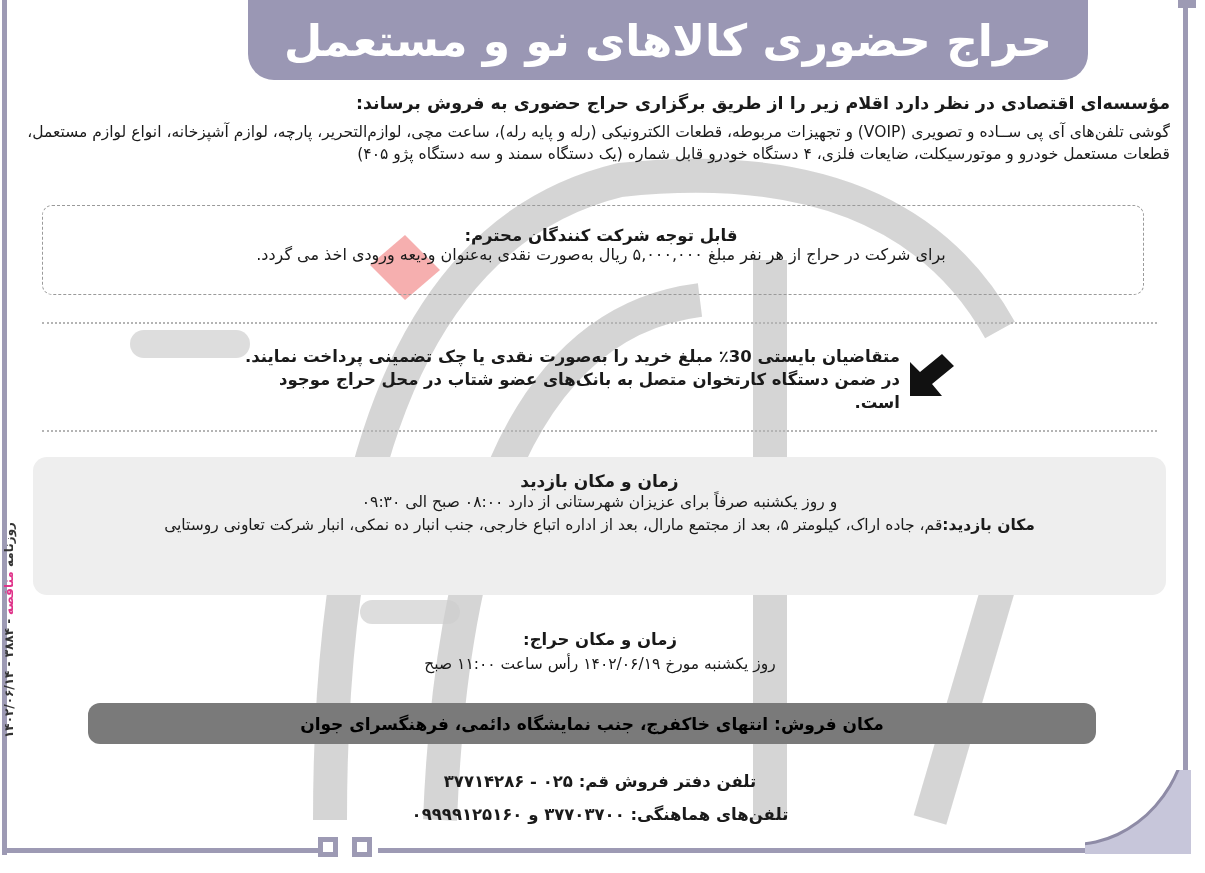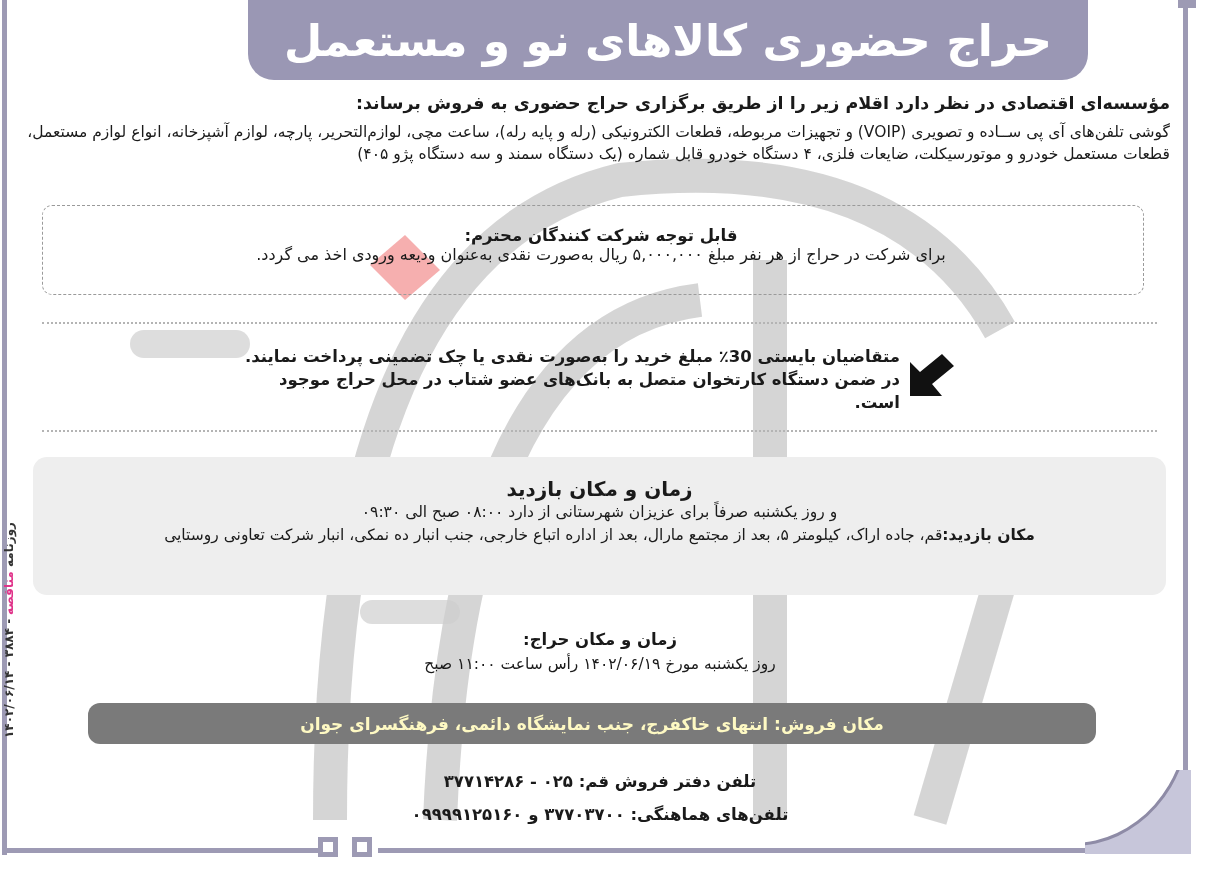--- a/index.html
+++ b/index.html
@@ -51,34 +51,34 @@
     .dotline { position: absolute; left: 42px; width: 1115px; border-top: 2px dotted #b4b4b4; }
     .dl1 { top: 322px; } .dl2 { top: 430px; }
 
     .payment { position: absolute; left: 240px; top: 345px; width: 660px; text-align: right; font-size: 16.5px; font-weight: bold; line-height: 23px; }
     .arrow-icon { position: absolute; left: 908px; top: 352px; width: 50px; height: 46px; }
 
     .visit-box {
       position: absolute; left: 33px; top: 457px; width: 1133px; height: 138px;
       background: #eeeeee; border-radius: 14px; text-align: center;
     }
-    .visit-box .h { font-size: 20px; font-weight: bold; margin-top: 20px; }
+    .visit-box .h { font-size: 17px; font-weight: bold; margin-top: 14px; }
     .visit-box .l { font-size: 15.5px; line-height: 23px; }
     .visit-box b { font-weight: bold; }
 
     .auction { position: absolute; left: 300px; top: 630px; width: 600px; text-align: center; }
     .auction .h { font-size: 16.5px; font-weight: bold; }
     .auction .t { font-size: 15.5px; margin-top: 6px; }
 
     .sale-bar {
       position: absolute; left: 88px; top: 703px; width: 1008px; height: 41px;
       background: #7a7a7a; border-radius: 12px;
       display: flex; align-items: center; justify-content: center;
     }
-    .sale-bar span { color: #fef9c3; font-size: 17px; font-weight: bold; }
+    .sale-bar span { color: #000000; font-size: 17px; font-weight: bold; }
 
     .phones { position: absolute; left: 300px; top: 765px; width: 600px; text-align: center; font-size: 16.5px; font-weight: bold; line-height: 33px; }
 
     .side-caption {
       position: absolute; left: -2px; top: 500px; width: 22px; height: 260px;
       writing-mode: vertical-rl; transform: rotate(180deg);
       font-size: 12px; font-weight: bold; color: #333; white-space: nowrap;
       display: flex; align-items: center; justify-content: center;
     }
     .side-caption .brand { color: #e0338a; }

